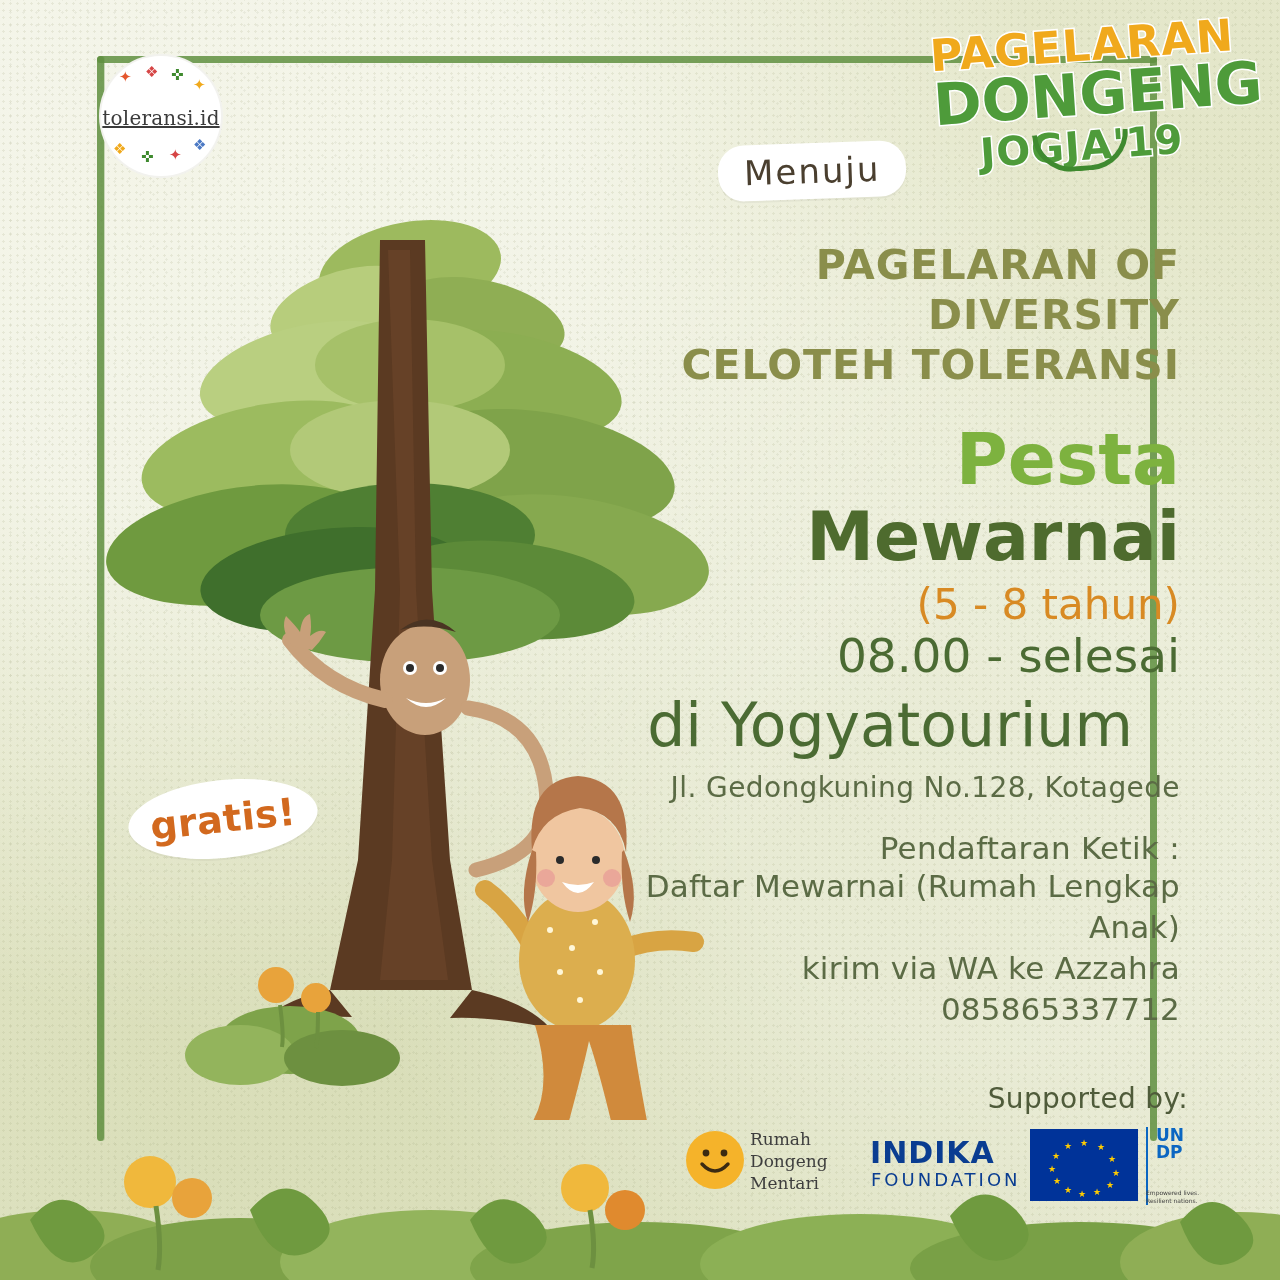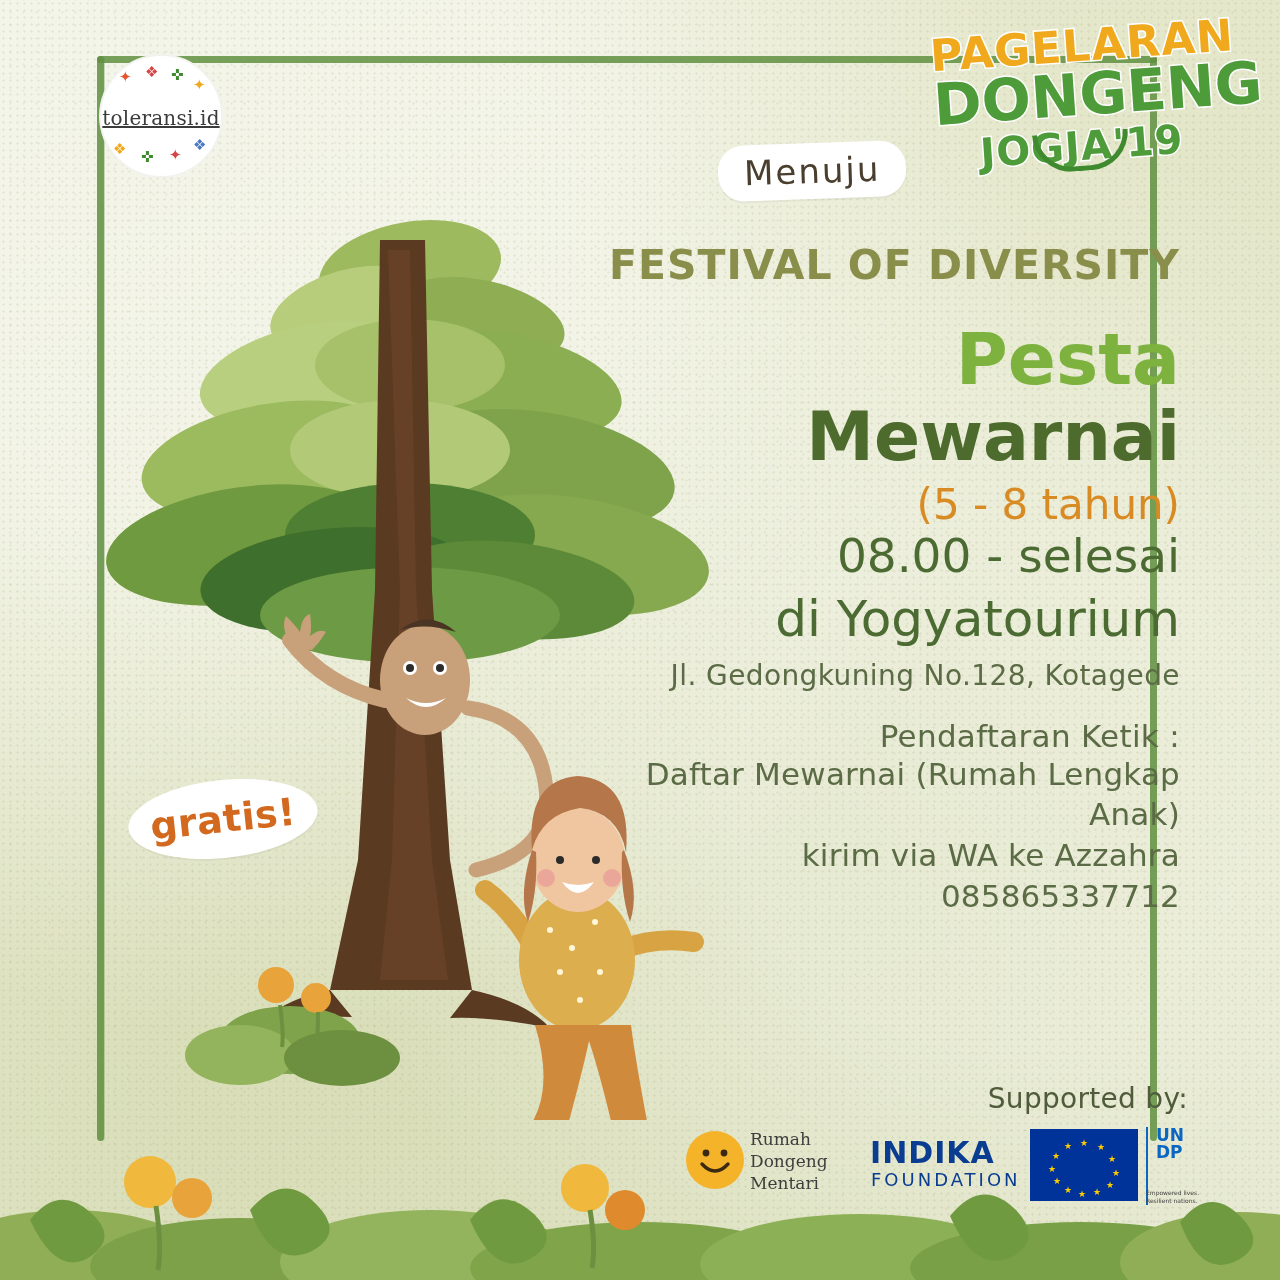--- a/index.html
+++ b/index.html
@@ -103,22 +103,22 @@
   }
   .tanggal{
     font-family:"DejaVu Sans", sans-serif;font-size:47px;color:#4b6b33;
     margin-top:26px;line-height:1.28;font-weight:500;
   }
   .jam{
     font-family:"DejaVu Sans", sans-serif;font-size:47px;color:#4b6b33;
     line-height:1.28;font-weight:500;
   }
   .venue{
-    font-family:"DejaVu Sans", sans-serif;font-size:50px;color:#4b6b33;
-    line-height:1.28;font-weight:500;
+    font-family:"DejaVu Sans", sans-serif;font-size:60px;color:#4b6b33;
+    line-height:1.28;font-weight:500;text-align:center;
   }
   .alamat{
     font-family:"DejaVu Sans", sans-serif;font-size:28px;color:#5b6b45;
     margin-top:8px;letter-spacing:.4px;
   }
   .daftar-title{
     font-family:"DejaVu Sans", sans-serif;font-size:31px;color:#5b6b45;
     margin-top:26px;letter-spacing:.3px;
   }
   .daftar-line{
@@ -292,21 +292,22 @@
       <path d="M200 845 q4 30 2 42" stroke="#6d9040" stroke-width="4" fill="none"></path>
       <path d="M238 852 q0 26 -2 36" stroke="#6d9040" stroke-width="4" fill="none"></path>
     </g>
   </svg>
 
   <div id="gratis">
     <span>gratis!</span>
   </div>
 
   <div id="right">
-    <div class="fest">FESTIVAL OF DIVERSITY</div>
+    <div class="fest">PAGELARAN OF DIVERSITY</div>
+    <div class="fest">CELOTEH TOLERANSI</div>
 
     <div class="pesta">Pesta</div>
     <div class="mewarnai">Mewarnai</div>
     <div class="umur">(5 - 8 tahun)</div>
 
     <div class="jam">08.00 - selesai</div>
     <div class="venue">di Yogyatourium</div>
     <div class="alamat">Jl. Gedongkuning No.128, Kotagede</div>
 
     <div class="daftar-title">Pendaftaran Ketik :</div>

